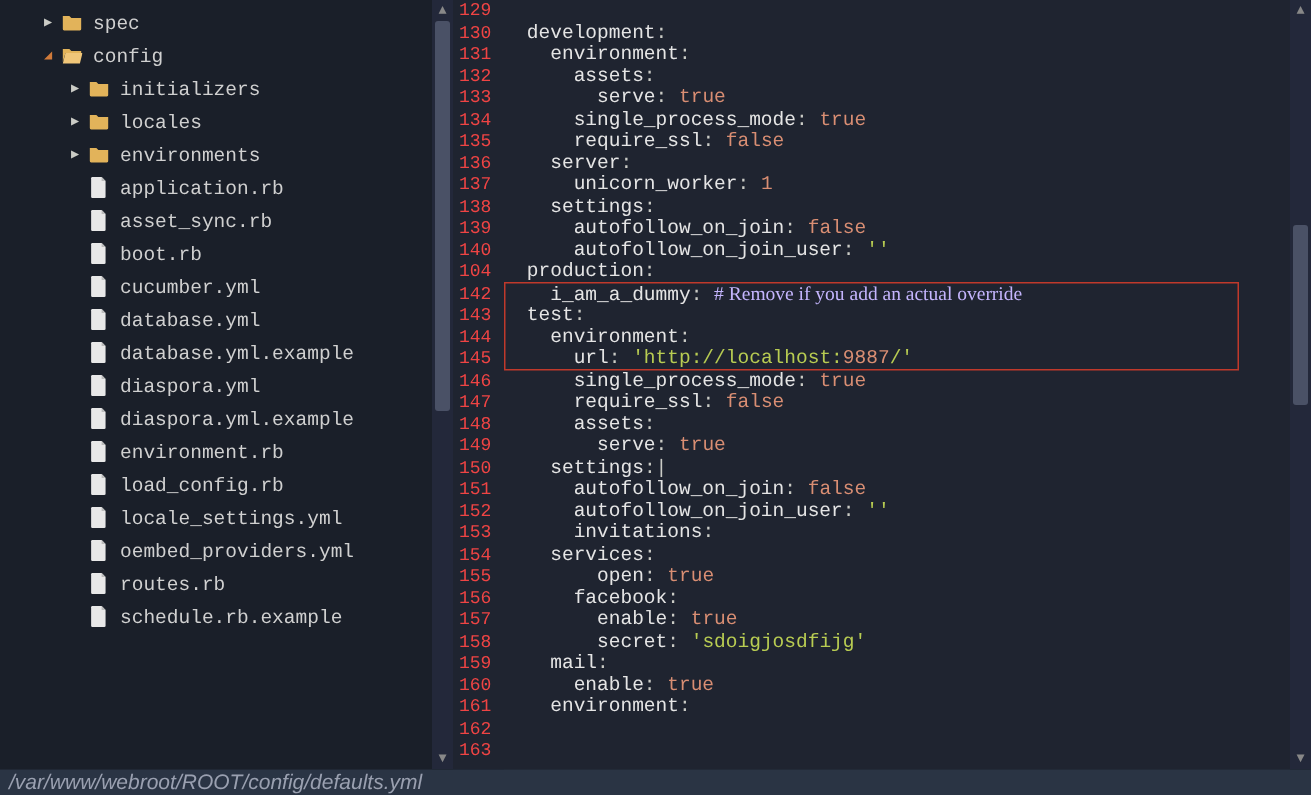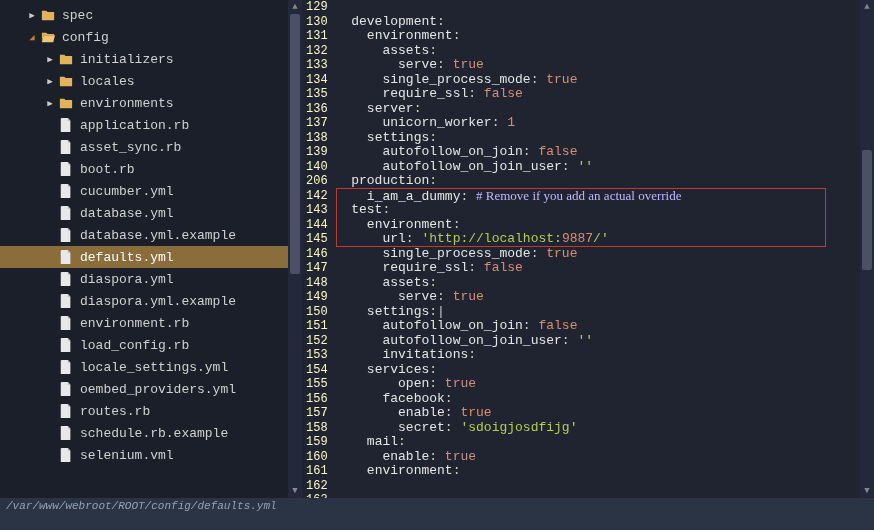--- a/index.html
+++ b/index.html
@@ -95,21 +95,21 @@
   flex: 1;
   display: flex;
   position: relative;
   background: #1f2430;
   overflow: hidden;
 }
 .gutter {
   background: #1f2430;
   text-align: right;
   padding: 0 8px 0 4px;
-  color: #fef9c3;
+  color: #ef4444;
   user-select: none;
 }
 .gutter .line-num {
   height: 14.5px;
   line-height: 14.5px;
   font-size: 12px;
 }
 .code {
   flex: 1;
   padding: 0;
@@ -141,28 +141,28 @@
 .editor-vscroll .thumb {
   position: absolute;
   right: 2px;
   top: 150px;
   width: 10px;
   height: 120px;
   background: #4a5166;
   border-radius: 2px;
 }
 .statusbar {
-  height: 32px;
+  height: 17px;
   background: #2a3444;
   color: #9aa0b0;
-  font-size: 11px;
+  font-size: 14px;
   font-style: italic;
   padding: 2px 6px;
   line-height: 13px;
-  font-family: Liberation Mono, monospace;
+  font-family: Liberation Sans, sans-serif;
 }
 </style>
 </head>
 <body>
 
 <div class="main">
   <div class="sidebar">
     <div class="tree" id="tree">
         <div class="tree-item">
           <span class="indent" style="width: 26px;"></span>
@@ -274,31 +274,20 @@
           <span class="indent" style="width: 44px;"></span>
           <span class="tree-chevron"></span>
           <span class="file-icon">
             <svg viewBox="0 0 14 16">
               <path fill="#e8e8e8" d="M2 0h7l3 3v12a1 1 0 0 1-1 1H2a1 1 0 0 1-1-1V1a1 1 0 0 1 1-1z"></path>
               <path fill="#bbb" d="M9 0v3h3L9 0z"></path>
             </svg>
           </span>
           <span>database.yml.example</span>
         </div>
-        <div class="tree-item selected">
-          <span class="indent" style="width: 44px;"></span>
-          <span class="tree-chevron"></span>
-          <span class="file-icon">
-            <svg viewBox="0 0 14 16">
-              <path fill="#e8e8e8" d="M2 0h7l3 3v12a1 1 0 0 1-1 1H2a1 1 0 0 1-1-1V1a1 1 0 0 1 1-1z"></path>
-              <path fill="#bbb" d="M9 0v3h3L9 0z"></path>
-            </svg>
-          </span>
-          <span>defaults.yml</span>
-        </div>
         <div class="tree-item">
           <span class="indent" style="width: 44px;"></span>
           <span class="tree-chevron"></span>
           <span class="file-icon">
             <svg viewBox="0 0 14 16">
               <path fill="#e8e8e8" d="M2 0h7l3 3v12a1 1 0 0 1-1 1H2a1 1 0 0 1-1-1V1a1 1 0 0 1 1-1z"></path>
               <path fill="#bbb" d="M9 0v3h3L9 0z"></path>
             </svg>
           </span>
           <span>diaspora.yml</span>
@@ -372,31 +361,20 @@
         <div class="tree-item">
           <span class="indent" style="width: 44px;"></span>
           <span class="tree-chevron"></span>
           <span class="file-icon">
             <svg viewBox="0 0 14 16">
               <path fill="#e8e8e8" d="M2 0h7l3 3v12a1 1 0 0 1-1 1H2a1 1 0 0 1-1-1V1a1 1 0 0 1 1-1z"></path>
               <path fill="#bbb" d="M9 0v3h3L9 0z"></path>
             </svg>
           </span>
           <span>schedule.rb.example</span>
-        </div>
-        <div class="tree-item">
-          <span class="indent" style="width: 44px;"></span>
-          <span class="tree-chevron"></span>
-          <span class="file-icon">
-            <svg viewBox="0 0 14 16">
-              <path fill="#e8e8e8" d="M2 0h7l3 3v12a1 1 0 0 1-1 1H2a1 1 0 0 1-1-1V1a1 1 0 0 1 1-1z"></path>
-              <path fill="#bbb" d="M9 0v3h3L9 0z"></path>
-            </svg>
-          </span>
-          <span>selenium.vml</span>
         </div>
       </div>
     <div class="scrollbar">
       <div class="scrollbar-arrow up">▲</div>
       <div class="scrollbar-thumb"></div>
       <div class="scrollbar-arrow down">▼</div>
     </div>
   </div>
   <div class="editor">
     <div class="gutter" id="gutter">
@@ -405,21 +383,21 @@
         <div class="line-num">131</div>
         <div class="line-num">132</div>
         <div class="line-num">133</div>
         <div class="line-num">134</div>
         <div class="line-num">135</div>
         <div class="line-num">136</div>
         <div class="line-num">137</div>
         <div class="line-num">138</div>
         <div class="line-num">139</div>
         <div class="line-num">140</div>
-        <div class="line-num">206</div>
+        <div class="line-num">104</div>
         <div class="line-num">142</div>
         <div class="line-num">143</div>
         <div class="line-num">144</div>
         <div class="line-num">145</div>
         <div class="line-num">146</div>
         <div class="line-num">147</div>
         <div class="line-num">148</div>
         <div class="line-num">149</div>
         <div class="line-num">150</div>
         <div class="line-num">151</div>

